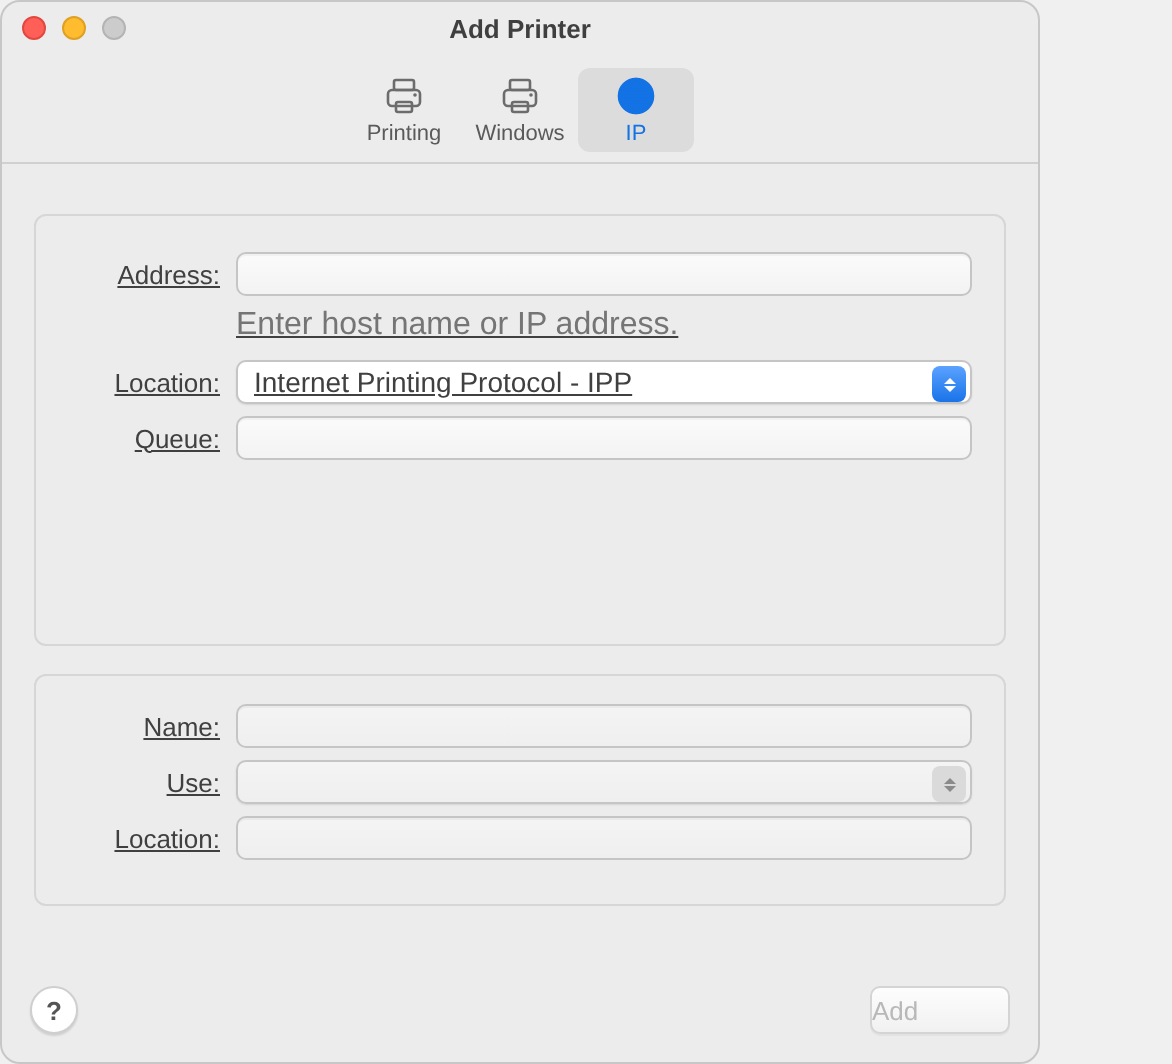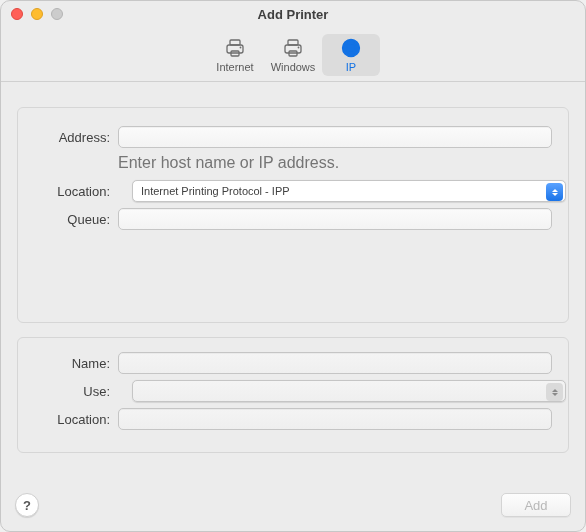--- a/index.html
+++ b/index.html
@@ -7,21 +7,21 @@
     padding: 0;
     width: 586px;
     height: 532px;
     font-family: -apple-system, "Helvetica Neue", Helvetica, Arial, sans-serif;
     font-size: 13px;
     color: #404040;
     background: #f0f0f0;
     user-select: none;
   }
   .window {
-    width: 586px;
+    width: 520px;
     height: 532px;
     background: #ececec;
     border: 1px solid #c7c7c7;
     border-radius: 10px;
     box-sizing: border-box;
     display: flex;
     flex-direction: column;
     overflow: hidden;
     position: relative;
   }
@@ -94,20 +94,21 @@
   }
   .seg-item.selected .seg-icon svg * {
     stroke: #1372e4;
     fill: #1372e4;
   }
   .content {
     flex: 1;
     padding: 25px 16px 8px 16px;
     display: flex;
     flex-direction: column;
+    text-decoration: underline;
   }
   .pane {
     border: 1px solid #d6d6d6;
     border-radius: 6px;
     background: #ececec;
     padding: 18px 16px 16px 16px;
     box-sizing: border-box;
   }
   .pane.upper {
     height: 216px;
@@ -158,26 +159,25 @@
     width: 100%;
   }
   .mac-select {
     width: 100%;
     height: 22px;
     border: 1px solid #c5c5c5;
     border-radius: 5px;
     background: #ffffff;
     box-sizing: border-box;
     padding: 0 26px 0 8px;
-    font-size: 11px;
+    font-size: 14px;
     display: flex;
     align-items: center;
     position: relative;
     box-shadow: 0 0.5px 1px rgba(0,0,0,0.1);
-    margin-left: 14px;
   }
   .mac-select.disabled {
     background: linear-gradient(to bottom, #f4f4f4, #efefef);
     color: #9a9a9a;
   }
   .stepper {
     position: absolute;
     right: 2px;
     top: 2px;
     width: 17px;
@@ -227,21 +227,20 @@
   .add-btn {
     min-width: 68px;
     height: 22px;
     border-radius: 5px;
     border: 1px solid #d4d4d4;
     background: linear-gradient(to bottom, #fdfdfd, #f1f1f1);
     color: #b8b8b8;
     font-size: 13px;
     display: flex;
     align-items: center;
-    justify-content: center;
     box-shadow: 0 1px 0 rgba(0,0,0,0.04);
   }
 </style>
 </head>
 <body>
 
 <div class="window">
 
   <div class="titlebar">
     <div class="traffic-lights">
@@ -257,21 +256,21 @@
 
       <div class="seg-item">
         <div class="seg-icon">
           <svg width="22" height="20" viewBox="0 0 22 20">
             <rect x="6" y="2" width="10" height="5" rx="1" fill="none" stroke="#6c6c6c" stroke-width="1.3"></rect>
             <rect x="3" y="7" width="16" height="8" rx="2" fill="none" stroke="#6c6c6c" stroke-width="1.3"></rect>
             <rect x="7" y="13" width="8" height="5" rx="1" fill="none" stroke="#6c6c6c" stroke-width="1.3"></rect>
             <circle cx="16.5" cy="9.5" r="0.9" fill="#6c6c6c"></circle>
           </svg>
         </div>
-        <span class="label">Internet</span>
+        <span class="label">Printing</span>
       </div>
 
       <div class="seg-item">
         <div class="seg-icon">
           <svg width="22" height="20" viewBox="0 0 22 20">
             <rect x="6" y="2" width="10" height="5" rx="1" fill="none" stroke="#6c6c6c" stroke-width="1.3"></rect>
             <rect x="3" y="7" width="16" height="8" rx="2" fill="none" stroke="#6c6c6c" stroke-width="1.3"></rect>
             <rect x="7" y="13" width="8" height="5" rx="1" fill="none" stroke="#6c6c6c" stroke-width="1.3"></rect>
             <circle cx="16.5" cy="9.5" r="0.9" fill="#6c6c6c"></circle>
           </svg>

